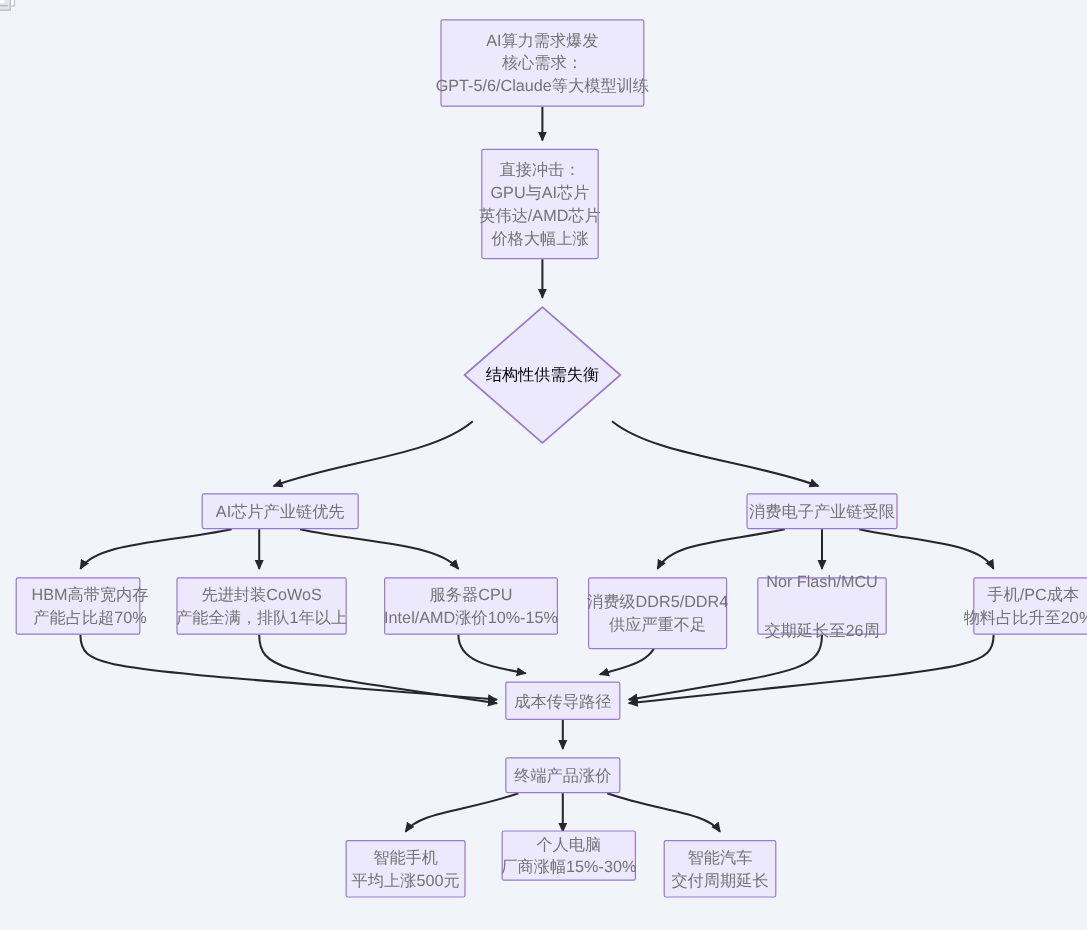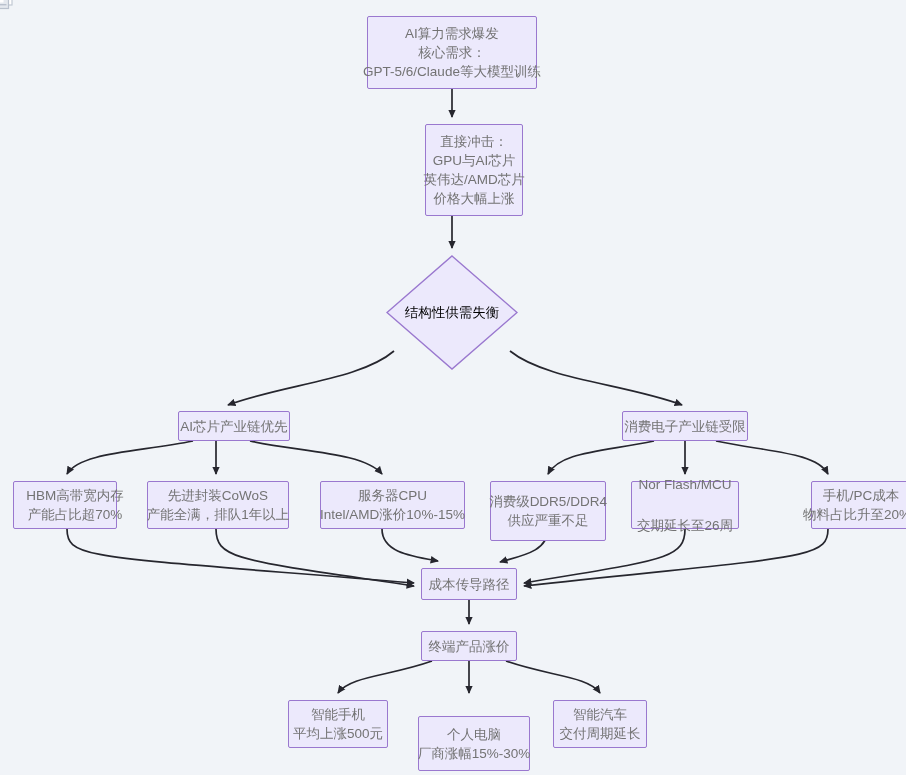--- a/index.html
+++ b/index.html
@@ -140,35 +140,35 @@
       <path d="M506,661 C548,676 588,676 600,693"></path>
     </g>
   </svg>
 
   <div class="node" style="left:367px; top:16px; width:170px; height:73px;">
     <span class="ln">AI算力需求爆发</span>
     <span class="ln">核心需求：</span>
     <span class="ln">GPT-5/6/Claude等大模型训练</span>
   </div>
 
-  <div class="node" style="left:425px; top:124px; width:98px; height:92px;">
+  <div class="node" style="left:401px; top:124px; width:98px; height:92px;">
     <span class="ln">直接冲击：</span>
     <span class="ln">GPU与AI芯片</span>
     <span class="ln">英伟达/AMD芯片</span>
     <span class="ln">价格大幅上涨</span>
   </div>
 
   <div class="diamond-wrap" style="left:386px; top:255px; width:132px; height:115px;">
     <svg class="diamond-shape" viewBox="0 0 132 115" preserveAspectRatio="none">
       <polygon points="66,1 131,57.5 66,114 1,57.5" fill="#ece9fc" stroke="#9a78cf" stroke-width="1.4"></polygon>
     </svg>
     <span class="diamond-label">结构性供需失衡</span>
   </div>
 
-  <div class="node" style="left:178px; top:411px; width:112px; height:30px;">
+  <div class="node" style="left:168px; top:411px; width:131px; height:30px;">
     <span class="ln">AI芯片产业链优先</span>
   </div>
 
   <div class="node" style="left:622px; top:411px; width:126px; height:30px;">
     <span class="ln">消费电子产业链受限</span>
   </div>
 
   <div class="node" style="left:13px; top:481px; width:104px; height:48px;padding-left:20px;">
     <span class="ln">HBM高带宽内存</span>
     <span class="ln">产能占比超70%</span>
@@ -205,21 +205,21 @@
 
   <div class="node" style="left:421px; top:631px; width:96px; height:30px;">
     <span class="ln">终端产品涨价</span>
   </div>
 
   <div class="node" style="left:288px; top:700px; width:100px; height:48px;">
     <span class="ln">智能手机</span>
     <span class="ln">平均上涨500元</span>
   </div>
 
-  <div class="node" style="left:418px; top:716px; width:112px; height:55px;">
+  <div class="node" style="left:418px; top:692px; width:112px; height:42px;">
     <span class="ln">个人电脑</span>
     <span class="ln">厂商涨幅15%-30%</span>
   </div>
 
   <div class="node" style="left:553px; top:700px; width:94px; height:48px;">
     <span class="ln">智能汽车</span>
     <span class="ln">交付周期延长</span>
   </div>
 
 </div>

